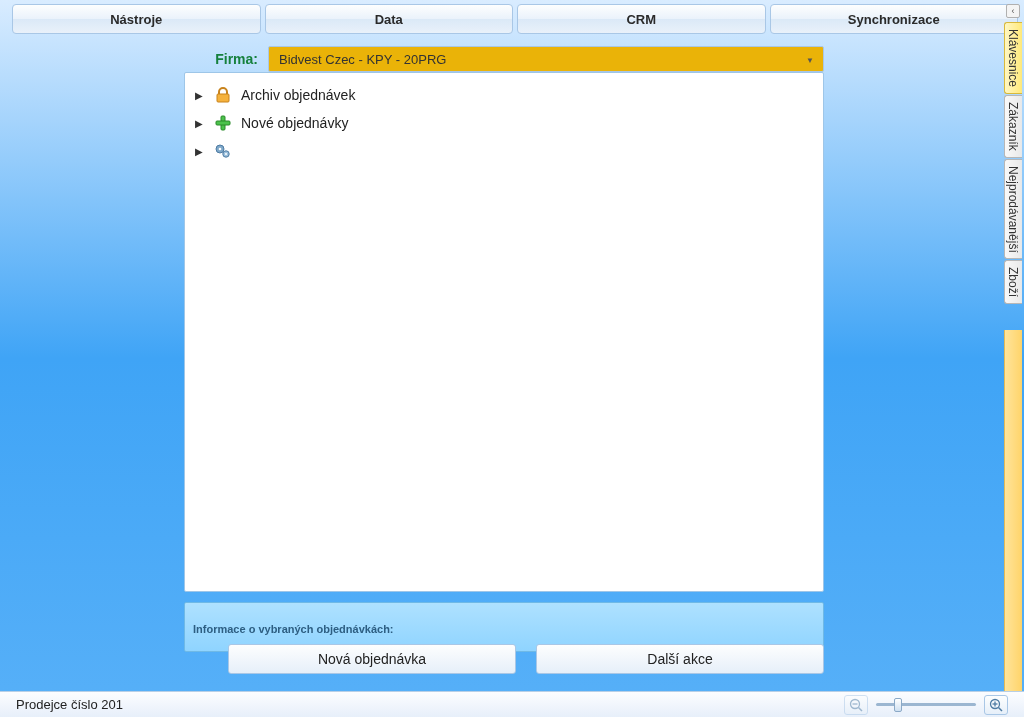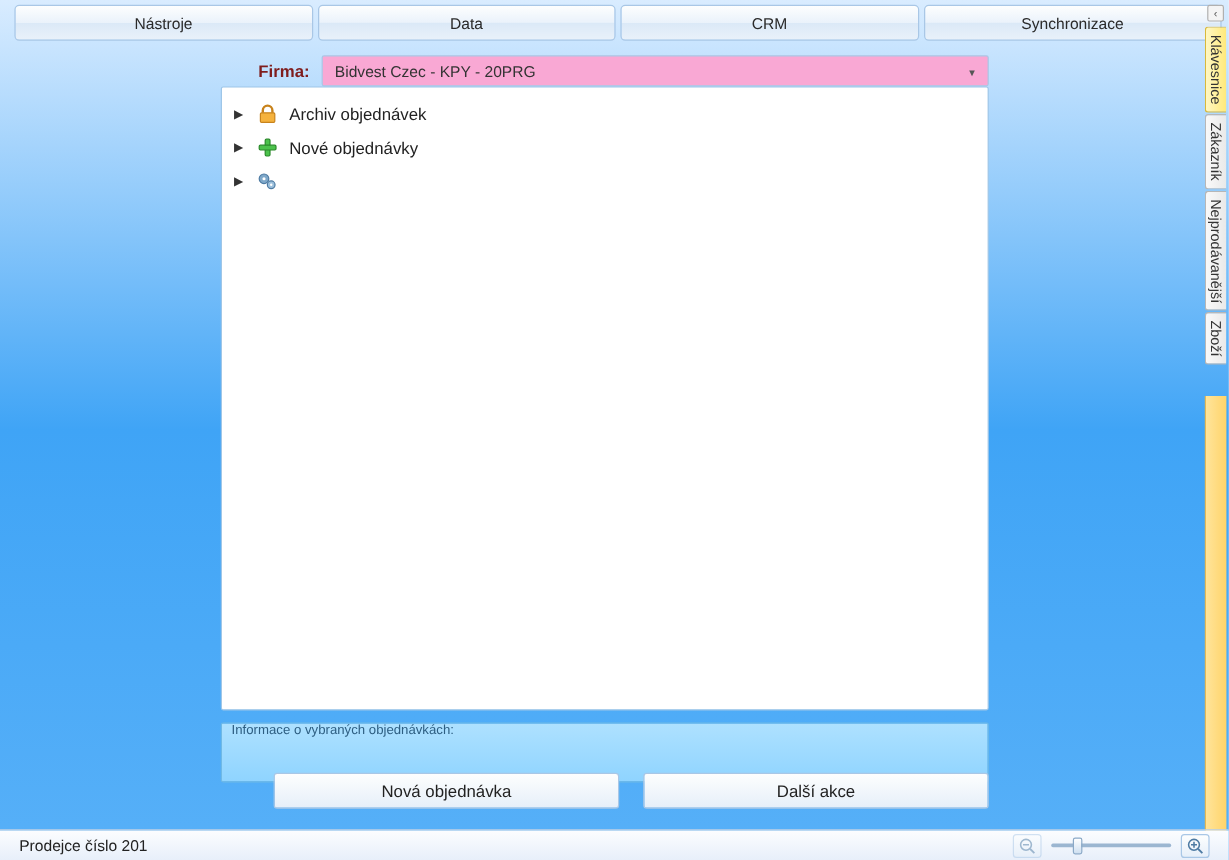--- a/index.html
+++ b/index.html
@@ -1,20 +1,20 @@
 <!DOCTYPE html>
 <html><head>
 <meta charset="utf-8">
 <style>
   * { box-sizing: border-box; margin: 0; padding: 0; }
   html, body { width: 1024px; height: 717px; font-family: Tahoma, Arial, sans-serif; font-size: 13px; overflow: hidden; }
   body { background: linear-gradient(to bottom, #d9ecff 0%, #3fa4f6 50%, #57b0f8 100%); position: relative; }
 
   
-  .topbar { display:flex; gap:4px; padding:4px 6px 4px 12px; }
+  .topbar { display:flex; gap:4px; padding:4px 6px 4px 12px;font-weight:bold; }
   .topbtn {
     flex:1;
     height:30px;
     border:1px solid #a9c7e6;
     border-radius:4px;
     background: linear-gradient(to bottom, #fdfefe 0%, #eaf2fb 50%, #dbe9f7 51%, #e9f1fa 100%);
     display:flex; align-items:center; justify-content:center;
     color:#2a2a2a;
     cursor:pointer;
     font-size:13px;
@@ -56,24 +56,24 @@
   }
 
   
   .firma-row {
     display:flex; align-items:center; gap:10px;
     margin: 8px 0 4px 0;
     padding: 0 200px 0 150px;
     position:relative;
     margin-left:28px;
   }
-  .firma-label { width:80px; text-align:right; color:#7f1d1d; font-weight:bold; font-size:14px; }
+  .firma-label { width:80px; text-align:right; color:#15803d; font-weight:bold; font-size:14px; }
   .firma-combo {
     flex:1; height:26px;
-    background:#f9a8d4; border:1px solid #a9c7e6; border-radius:2px;
+    background:#eab308; border:1px solid #a9c7e6; border-radius:2px;
     display:flex; align-items:center; padding:0 24px 0 10px;
     position:relative; color:#333; cursor:pointer;
   }
   .firma-combo .arrow {
     position:absolute; right:4px; top:4px; width:18px; height:18px;
     display:flex; align-items:center; justify-content:center;
     font-size:8px; color:#555;
   }
 
   
@@ -89,22 +89,22 @@
   }
   .tree-caret { width:10px; font-size:10px; color:#333; }
   .tree-icon { width:20px; height:20px; display:flex; align-items:center; justify-content:center; }
   .tree-label { font-size:14px; }
 
   
   .info-strip {
     position:absolute; left:184px; right:200px; top:602px; height:50px;
     background: linear-gradient(to bottom,#aee1ff,#8fd4ff);
     border:1px solid #6fb9e6; border-radius:2px;
-    padding:0 8px;
-    color:#2d5e82; font-size:11px; font-weight:normal;
+    padding:20px 8px;
+    color:#2d5e82; font-size:11px; font-weight:bold;
   }
 
   
   .bottom-actions {
     position:absolute; left:184px; right:200px; top:644px; height:30px;
     display:flex; gap:20px;padding-left:44px;
   }
   .act-btn {
     flex:1; border:1px solid #a9c7e6; border-radius:3px;
     background: linear-gradient(to bottom,#fdfefe,#e6eff9);

